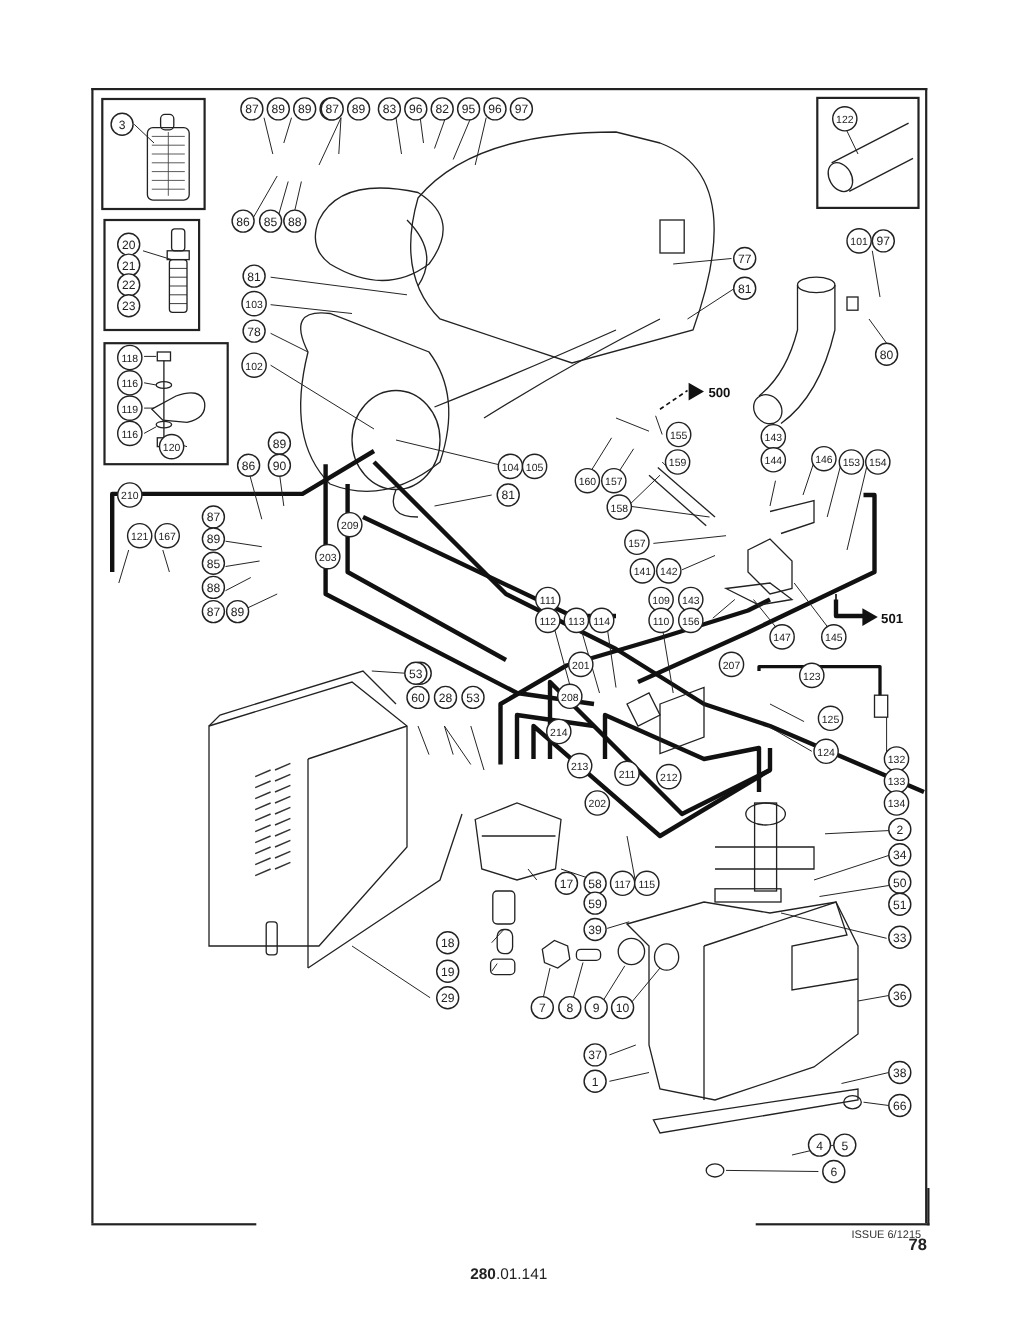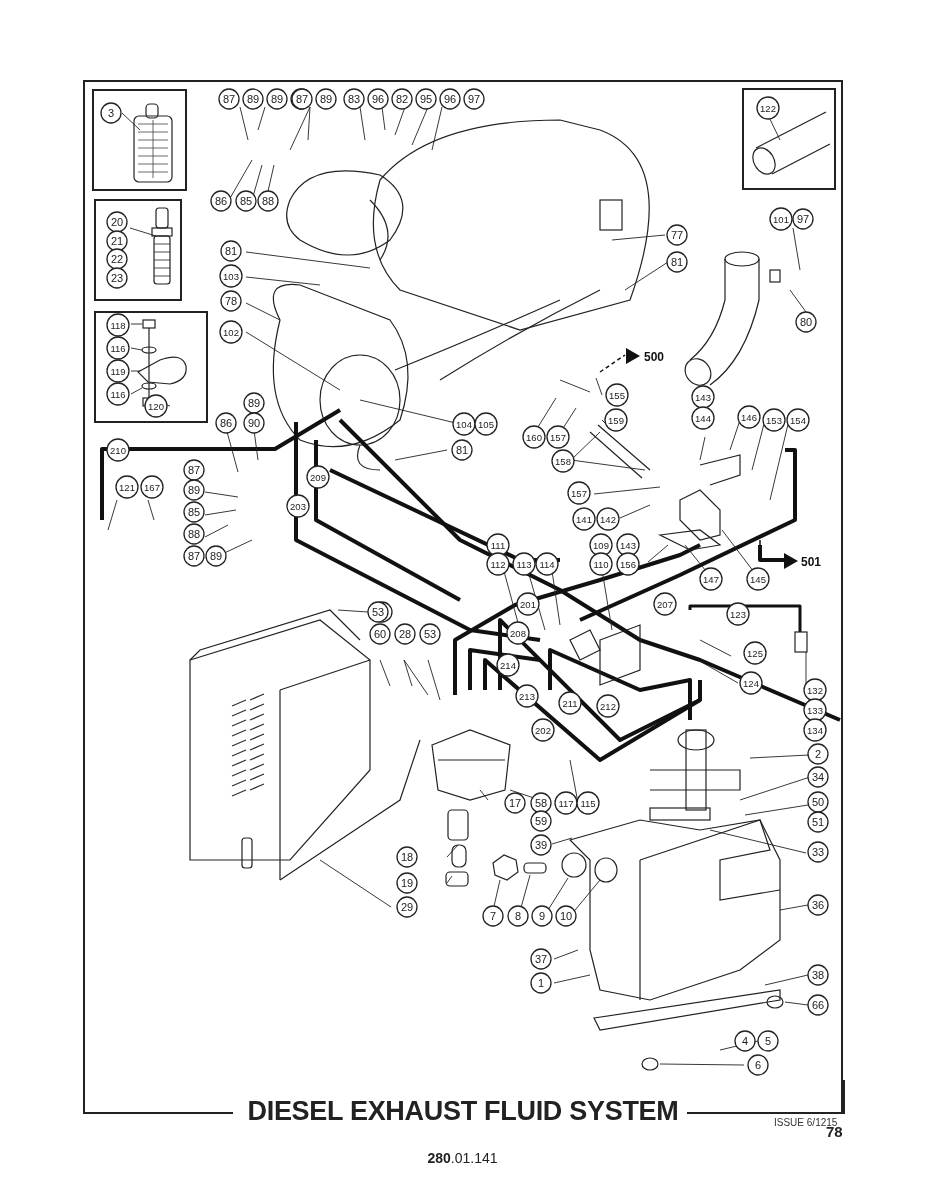--- a/index.html
+++ b/index.html
@@ -748,19 +748,18 @@
       </g>
       <g>
         <circle cx="768" cy="108" r="11" fill="#fff" stroke="#222" stroke-width="1.3"></circle>
         <text x="768" y="112" text-anchor="middle" font-size="9.5" fill="#222">122</text>
       </g>
     </g>
 </svg>
 
 <div class="title-row">
   <div class="title-line-l"></div>
-  <div class="title">DIESEL EXHAUST FLUID SYSTEM</div>
   <div class="title-line-r"></div>
   <div class="title-line-v"></div>
 </div>
 <div class="issue">ISSUE 6/1215</div>
 <div class="page-num">78</div>
 <div class="part-no"><b>280</b><span>.01.141</span></div>
 
 </body></html>

